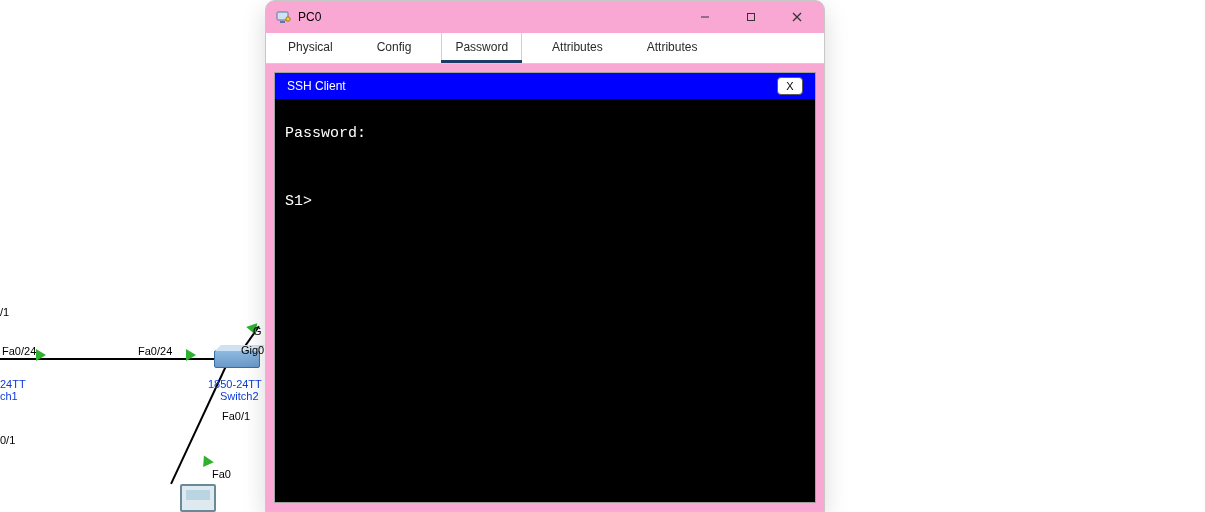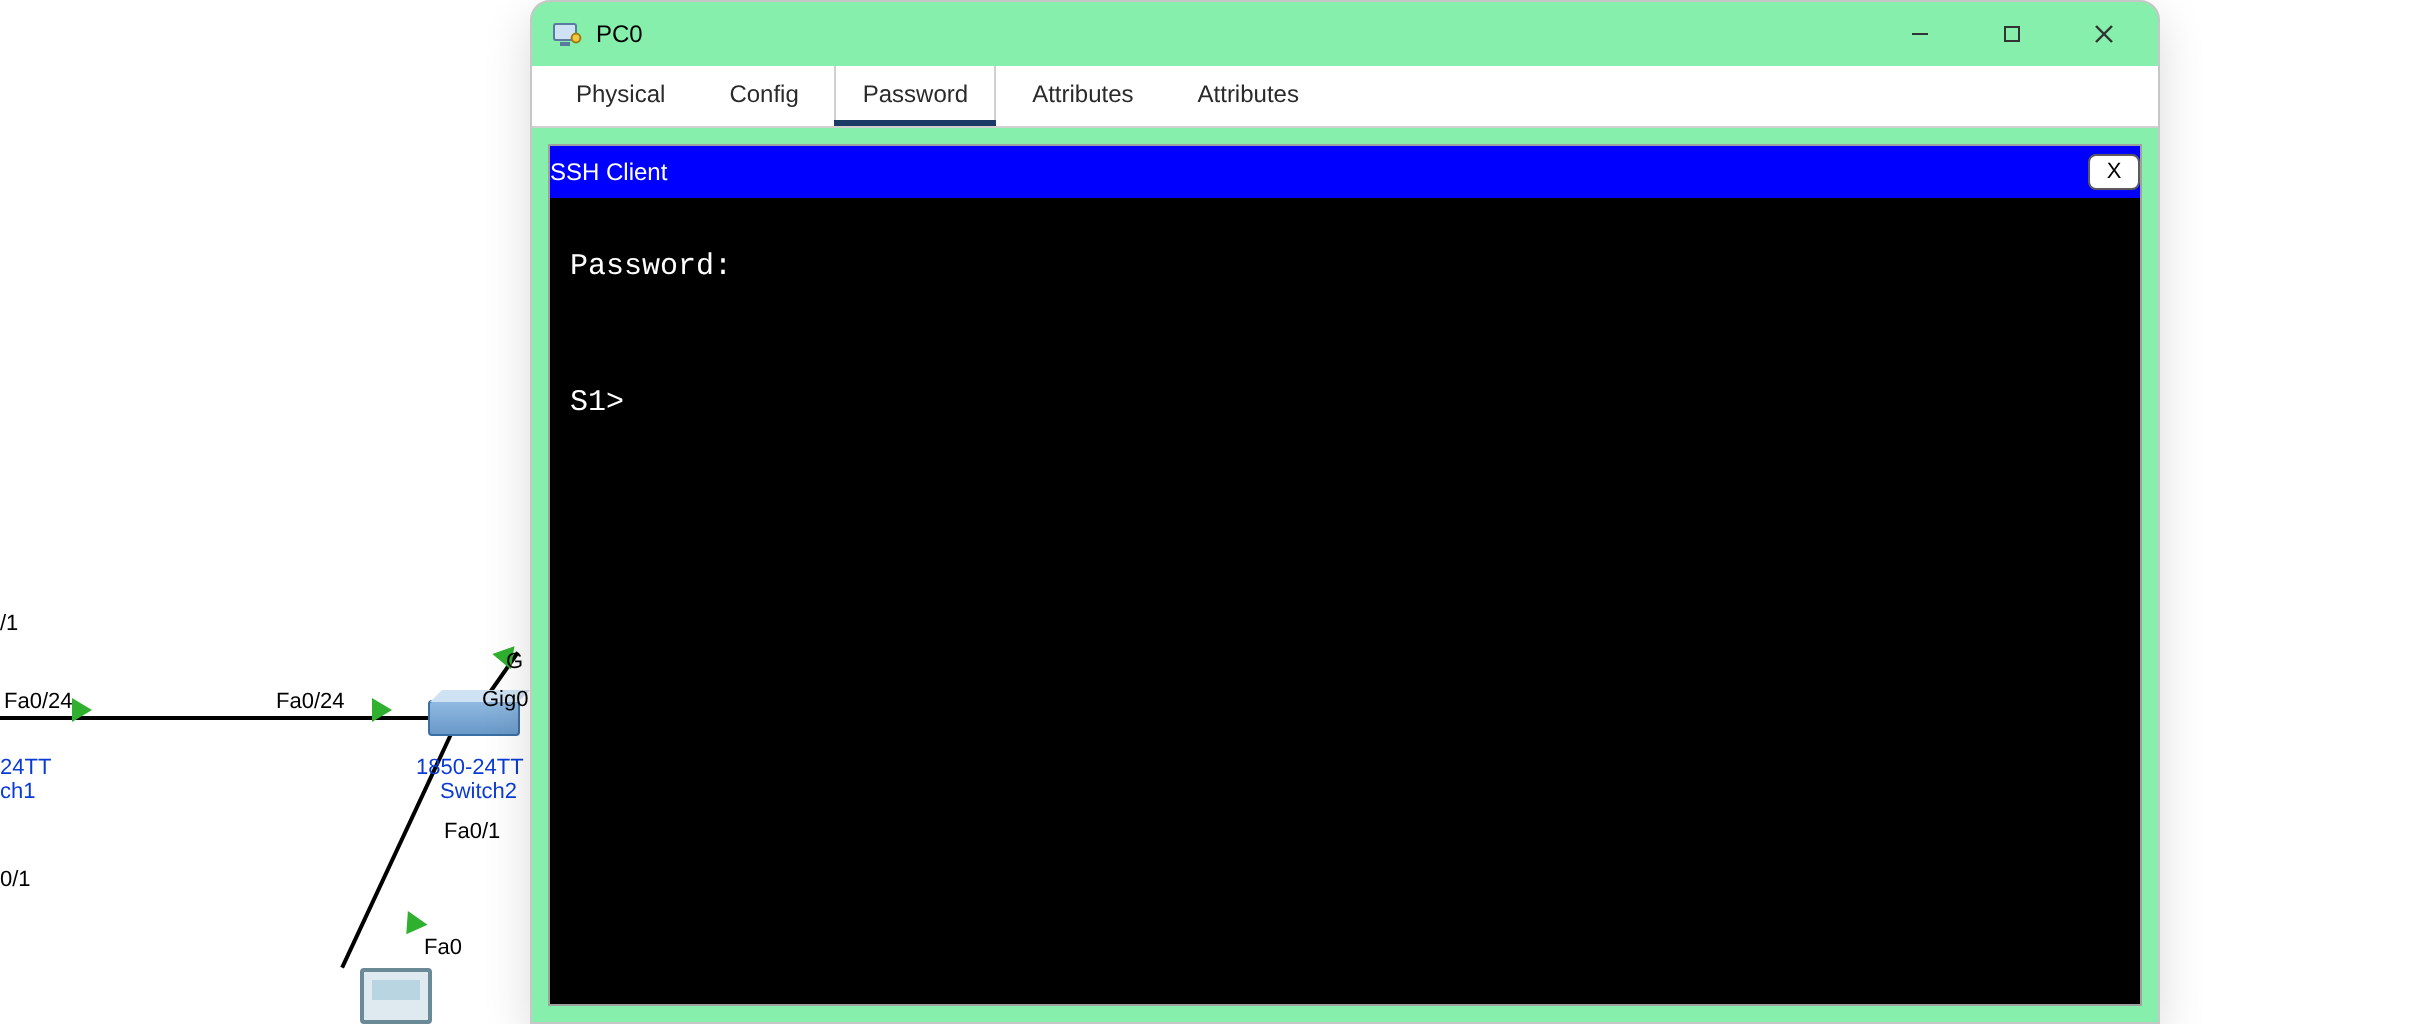--- a/index.html
+++ b/index.html
@@ -79,23 +79,23 @@
       top: 4px;
       bottom: 10px;
       background: #b9d5e1;
     }
 
     
     .window {
       position: absolute;
       left: 265px;
       top: 0;
-      width: 815px;
+      width: 560px;
       height: 512px;
-      background: #86efac;
+      background: #f9a8d4;
       border: 1px solid #c7c7c7;
       border-top-left-radius: 10px;
       border-top-right-radius: 10px;
       box-shadow: 0 8px 24px rgba(0,0,0,.15);
       z-index: 10;
       display: flex;
       flex-direction: column;
     }
     .titlebar {
       height: 32px;
@@ -130,21 +130,21 @@
       cursor: pointer;
     }
     .win-btn svg { width: 10px; height: 10px; }
 
     
     .tabs {
       display: flex;
       border-bottom: 1px solid #d0d0d0;
       padding-left: 8px;
       background: #ffffff;
-      gap: 4px;
+      gap: 16px;
     }
     .tab {
       padding: 7px 14px 6px;
       font-size: 12px;
       color: #2a2a2a;
       cursor: pointer;
       border-bottom: 3px solid transparent;
       position: relative;
     }
     .tab.active {
@@ -168,21 +168,21 @@
       flex: 1;
       margin: 8px;
       border: 1px solid #a0a0a0;
       display: flex;
       flex-direction: column;
     }
     .panel-header {
       background: #0000ff;
       color: #ffffff;
       font-size: 12px;
-      padding: 4px 0;
+      padding: 4px 12px;
       display: flex;
       align-items: center;
     }
     .close-chip {
       margin-left: auto;
       background: #ffffff;
       color: #000;
       border: 1px solid #5a5a5a;
       border-radius: 4px;
       width: 26px;

